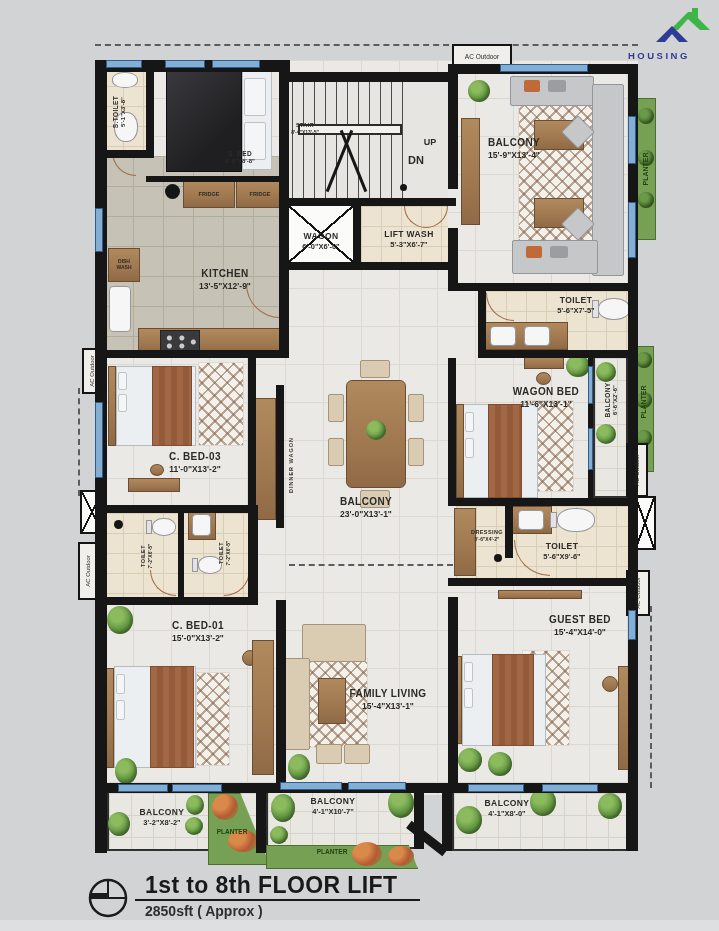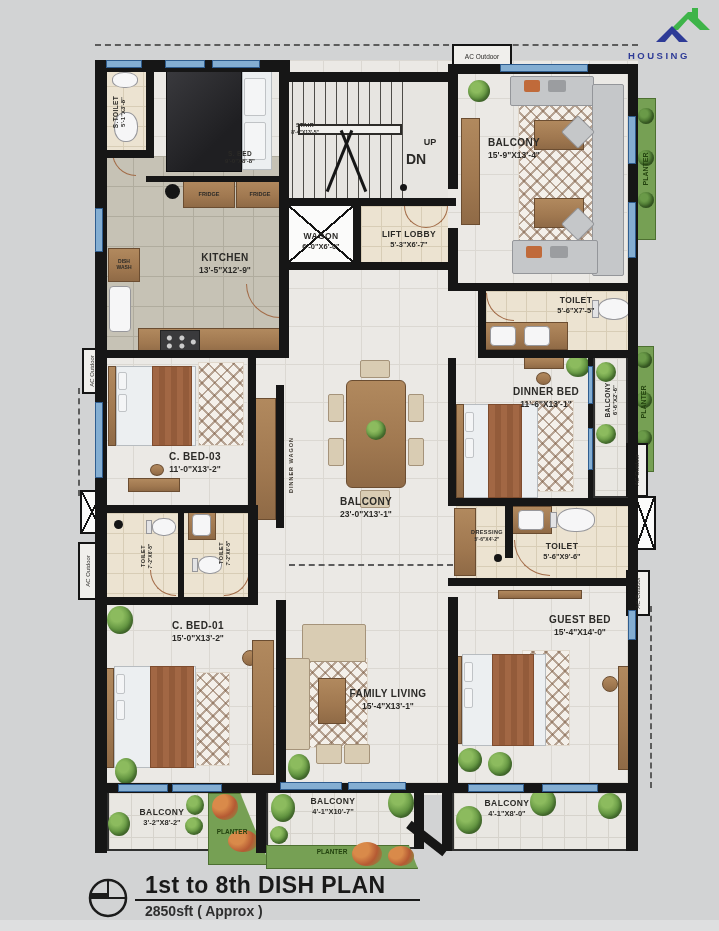--- a/index.html
+++ b/index.html
@@ -337,37 +337,37 @@
   </div>
   <div class="rlabel xs" style="left:305px;top:129px">
     <span class="rname">STAIR</span>
     <span class="rdims">8'-4"X13'-5"</span>
   </div>
   <div class="rlabel md" style="left:321px;top:241px">
     <span class="rname">WAGON</span>
     <span class="rdims">6'-0"X6'-0"</span>
   </div>
   <div class="rlabel md" style="left:409px;top:239px">
-    <span class="rname">LIFT LOBBY</span>
+    <span class="rname">LIFT WASH</span>
     <span class="rdims">5'-3"X6'-7"</span>
   </div>
   <div class="rlabel" style="left:514px;top:149px">
     <span class="rname">BALCONY</span>
     <span class="rdims">15'-9"X13'-4"</span>
   </div>
-  <div class="rlabel" style="left:225px;top:264px">
+  <div class="rlabel" style="left:225px;top:280px">
     <span class="rname">KITCHEN</span>
     <span class="rdims">13'-5"X12'-9"</span>
   </div>
   <div class="rlabel md" style="left:576px;top:305px">
     <span class="rname">TOILET</span>
     <span class="rdims">5'-6"X7'-5"</span>
   </div>
   <div class="rlabel" style="left:546px;top:398px">
-    <span class="rname">DINNER BED</span>
+    <span class="rname">WAGON BED</span>
     <span class="rdims">11'-6"X13'-1"</span>
   </div>
   <div class="rlabel vert sm" style="left:612px;top:400px">
     <span class="rname">BALCONY</span>
     <span class="rdims">6'-6"X2'-6"</span>
   </div>
   <div class="rlabel" style="left:195px;top:463px">
     <span class="rname">C. BED-03</span>
     <span class="rdims">11'-0"X13'-2"</span>
   </div>
@@ -410,21 +410,21 @@
   <div class="rlabel md" style="left:333px;top:806px">
     <span class="rname">BALCONY</span>
     <span class="rdims">4'-1"X10'-7"</span>
   </div>
   <div class="rlabel md" style="left:507px;top:808px">
     <span class="rname">BALCONY</span>
     <span class="rdims">4'-1"X8'-0"</span>
   </div>
 
   <div class="slabel" style="left:430px;top:143px;font-size:9px">UP</div>
-  <div class="slabel" style="left:416px;top:160px;font-size:14px">DN</div>
+  <div class="slabel" style="left:416px;top:160px;font-size:11px">DN</div>
   <div class="slabel" style="left:209px;top:194px;font-size:5.5px">FRIDGE</div>
   <div class="slabel" style="left:260px;top:194px;font-size:5.5px">FRIDGE</div>
   <div class="slabel" style="left:124px;top:264px;width:24px;white-space:normal;font-size:5px">DISH WASH</div>
   <div class="slabel vert" style="left:291px;top:465px;font-size:5.5px;letter-spacing:1px;color:#3a342c">DINNER WAGON</div>
   <div class="slabel vert grn" style="left:646px;top:169px">PLANTER</div>
   <div class="slabel vert grn" style="left:644px;top:402px">PLANTER</div>
   <div class="slabel grn" style="left:232px;top:832px;font-size:6.5px">PLANTER</div>
   <div class="slabel grn" style="left:332px;top:852px;font-size:6.5px">PLANTER</div>
 
   <div class="abs" style="left:570px;top:4px;width:149px;height:58px;z-index:40">
@@ -434,16 +434,16 @@
     </svg>
     <span class="brand" style="left:58px;top:46px;font-size:9.5px;letter-spacing:2.5px">HOUSING</span>
   </div>
 
   <svg width="44" height="44" style="position:absolute;left:86px;top:876px;z-index:40" viewBox="0 0 44 44">
     <circle cx="22" cy="22" r="18" fill="none" stroke="#1b1b1b" stroke-width="2.5"></circle>
     <line x1="4" y1="22" x2="40" y2="22" stroke="#1b1b1b" stroke-width="2"></line>
     <line x1="22" y1="4" x2="22" y2="22" stroke="#1b1b1b" stroke-width="2"></line>
     <rect x="4" y="17" width="18" height="5" fill="#1b1b1b"></rect>
   </svg>
-  <div class="title-text" style="left:145px;top:872px">1st to 8th DISH PLAN</div>
+  <div class="title-text" style="left:145px;top:872px">1st to 8th FLOOR LIFT</div>
   <div class="rule" style="left:135px;top:899px;width:285px;height:2px"></div>
   <div class="subtitle-text" style="left:145px;top:903px">2850sft ( Approx )</div>
 </div>
 
 </body></html>

